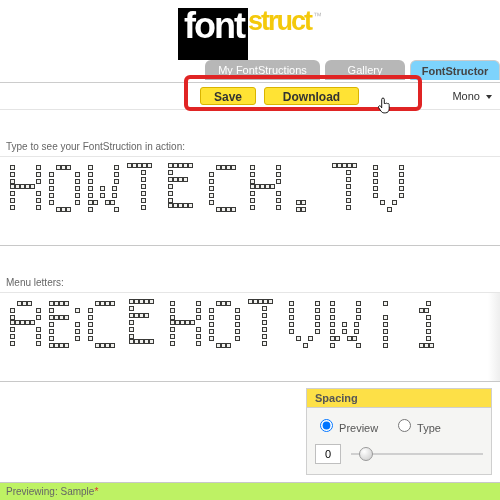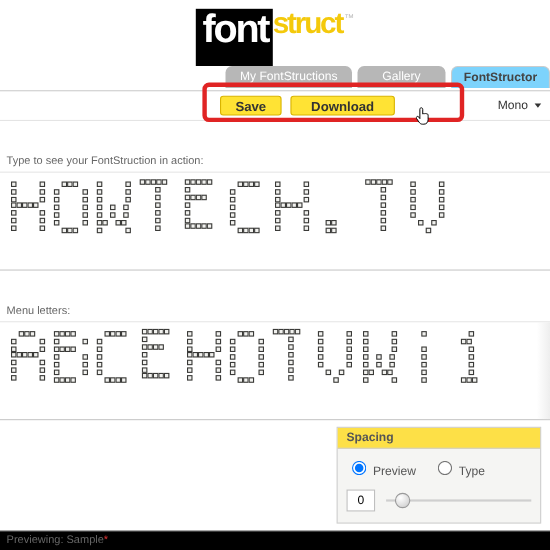--- a/index.html
+++ b/index.html
@@ -246,21 +246,21 @@
   }
 
   
   .footstrip {
     position: absolute;
     left: 0; right: 0; bottom: 0;
     border-top: 1px solid #c8c8c8;
     padding: 3px 6px;
     font-size: 10px;
     color: #666;
-    background: #000000;
+    background: #bef264;
   }
   .footstrip .ast { color: #d33; }
 </style>
 </head>
 <body>
 
 <div class="topband">
   <span class="logo">
     <span class="plate"><span class="o1">font</span></span><span class="yellow">struct</span><span class="tm">™</span>
   </span>

